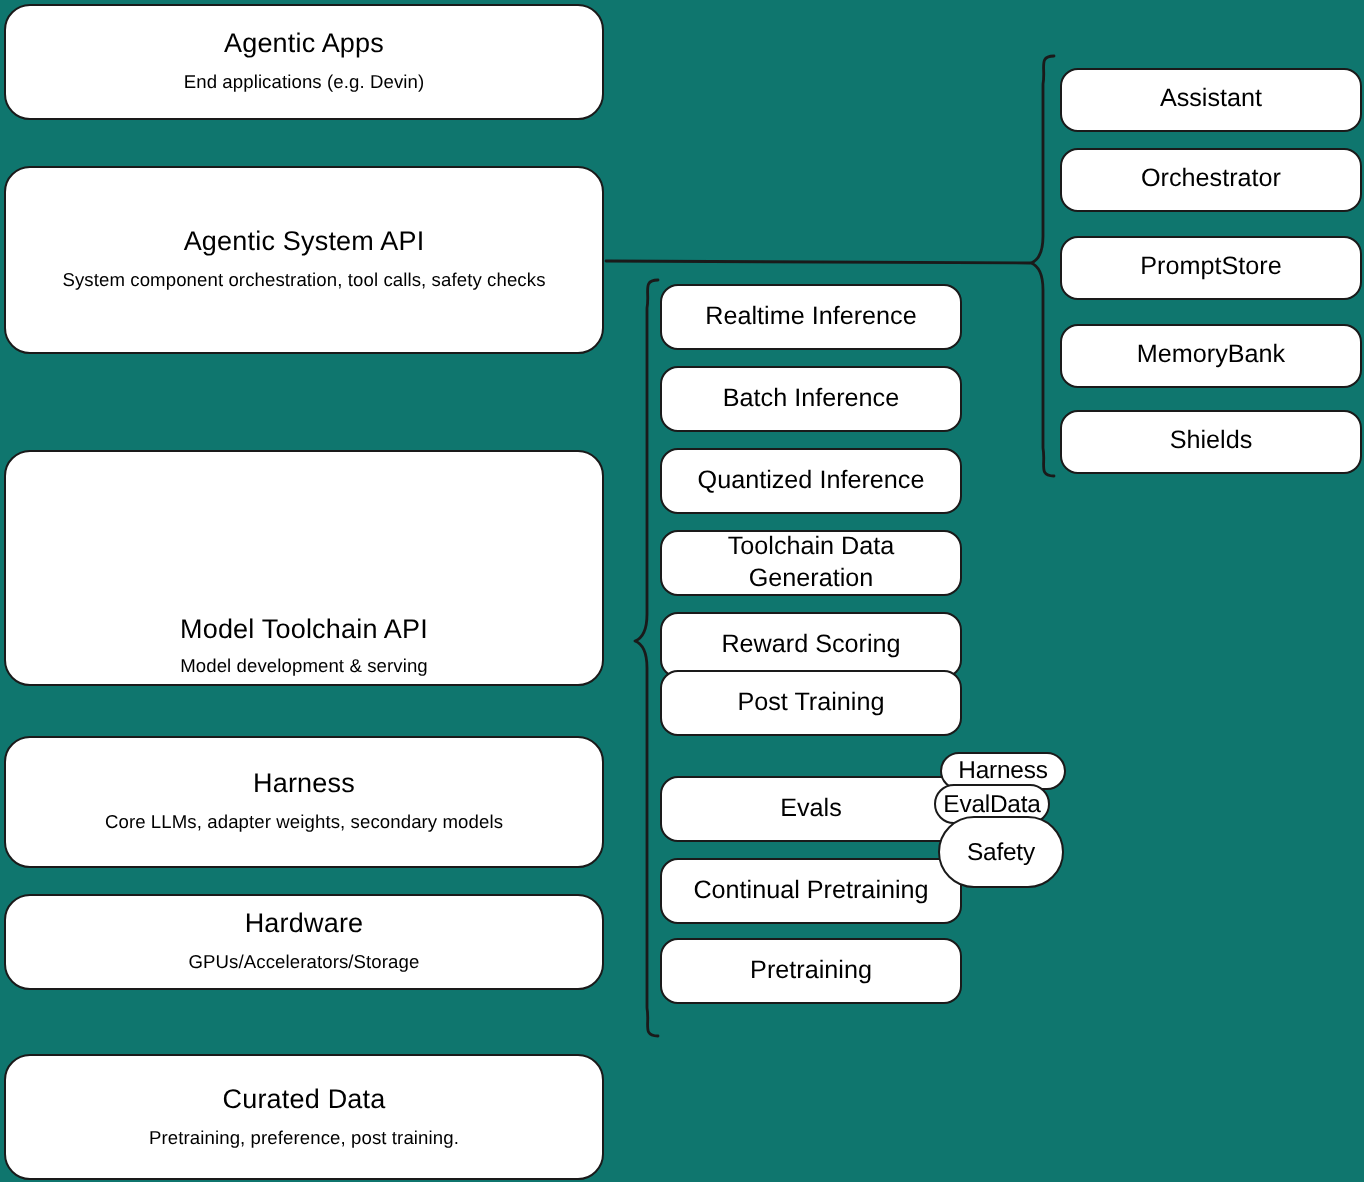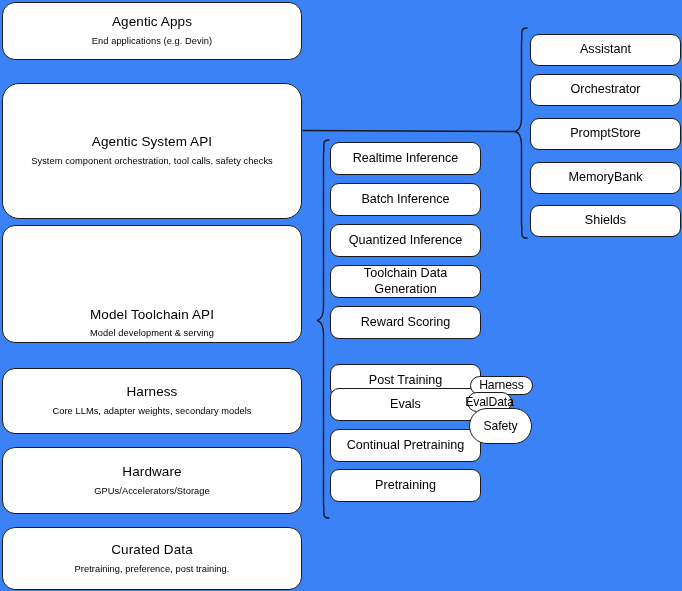--- a/index.html
+++ b/index.html
@@ -11,21 +11,21 @@
   body {
     font-family: "Liberation Sans", sans-serif;
     color: #000000;
     -webkit-font-smoothing: antialiased;
   }
   #canvas {
     position: relative;
     width: 682px;
     height: 591px;
     overflow: hidden;
-    background: #3b82f6;
+    background: #0f766e;
   }
 
   
   .box {
     position: absolute;
     box-sizing: border-box;
     border: 1.4px solid #1a1a1a;
     background: #ffffff;
     display: flex;
     flex-direction: column;
@@ -127,36 +127,36 @@
              C 321.5 322, 323.5 326, 323.5 334
              L 323.5 504
              C 325 512, 321 518, 329 518"></path>
   </svg>
 
   <div class="box layer-box" style="top:2px;  height:58px;">
     <div class="layer-title">Agentic Apps</div>
     <div class="layer-sub">End applications (e.g. Devin)</div>
   </div>
 
-  <div class="box layer-box" style="top:83px; height:136px;border-radius:17px;">
+  <div class="box layer-box" style="top:83px; height:94px;">
     <div class="layer-title">Agentic System API</div>
     <div class="layer-sub">System component orchestration, tool calls, safety checks</div>
   </div>
 
   <div class="box layer-box" style="top:225px; height:118px;justify-content:flex-end;">
     <div class="layer-title">Model Toolchain API</div>
     <div class="layer-sub">Model development &amp; serving</div>
   </div>
 
   <div class="box layer-box" style="top:368px; height:66px;">
     <div class="layer-title">Harness</div>
     <div class="layer-sub">Core LLMs, adapter weights, secondary models</div>
   </div>
 
-  <div class="box layer-box" style="top:447px; height:67px;">
+  <div class="box layer-box" style="top:447px; height:48px;">
     <div class="layer-title">Hardware</div>
     <div class="layer-sub">GPUs/Accelerators/Storage</div>
   </div>
 
   <div class="box layer-box" style="top:527px; height:63px;">
     <div class="layer-title">Curated Data</div>
     <div class="layer-sub">Pretraining, preference, post training.</div>
   </div>
 
   <div class="box mid-box" style="top:142px;">
@@ -167,37 +167,37 @@
   </div>
   <div class="box mid-box" style="top:224px;justify-content:center;">
     <span>Quantized Inference</span>
   </div>
   <div class="box mid-box" style="top:265px;">
     <span>Toolchain Data Generation</span>
   </div>
   <div class="box mid-box" style="top:306px;">
     <span>Reward Scoring</span>
   </div>
-  <div class="box mid-box" style="top:364px;">
+  <div class="box mid-box" style="top:335px;">
     <span>Post Training</span>
   </div>
   <div class="box mid-box" style="top:388px;">
     <span>Evals</span>
   </div>
   <div class="box mid-box" style="top:429px;">
     <span>Continual Pretraining</span>
   </div>
   <div class="box mid-box" style="top:469px;">
     <span>Pretraining</span>
   </div>
 
   <div class="pill" style="left:470px; top:376px; width:63px; height:19px;">
     <span>Harness</span>
   </div>
-  <div class="pill" style="left:467px; top:392px; width:45px; height:20px;">
+  <div class="pill" style="left:467px; top:392px; width:58px; height:20px;">
     <span>EvalData</span>
   </div>
   <div class="pill" style="left:469px; top:408px; width:63px; height:36px;">
     <span>Safety</span>
   </div>
 
   <div class="box right-box" style="top:34px;">
     <span>Assistant</span>
   </div>
   <div class="box right-box" style="top:74px;">

